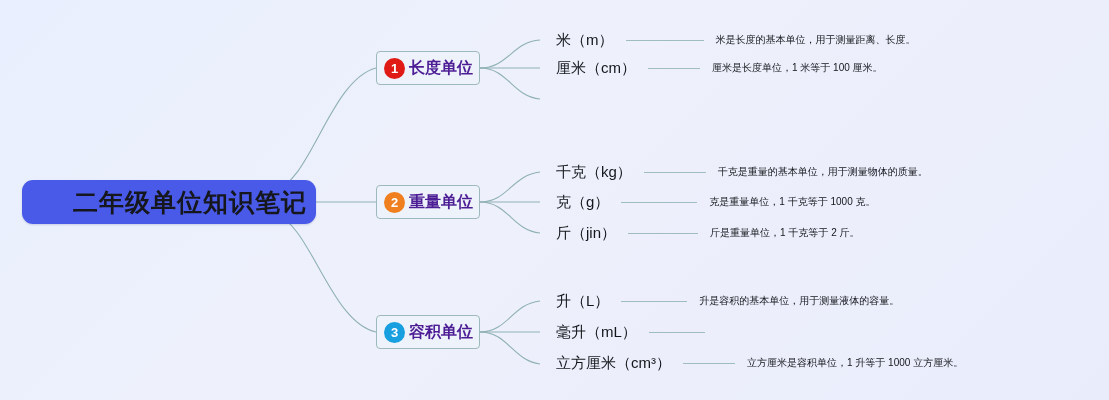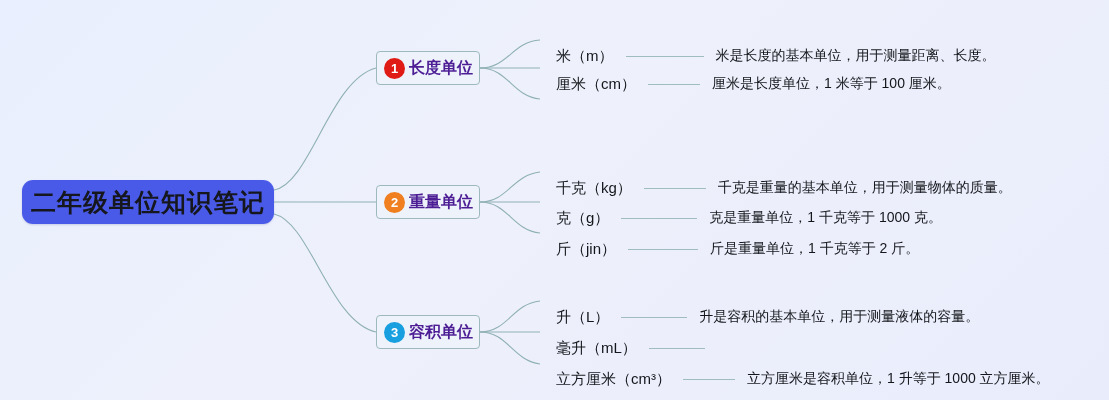--- a/index.html
+++ b/index.html
@@ -33,20 +33,21 @@
     left: 22px;
     top: 180px;
     width: 252px;
     height: 44px;
     border-radius: 11px;
     background: #4a5ae8;
     display: flex;
     align-items: center;
     justify-content: center;
     box-shadow: 0 1px 2px rgba(40,50,120,0.18);
+    padding-left: 42px;
   }
   .root-label {
     font-size: 25px;
     font-weight: bold;
     color: #15171d;
     letter-spacing: 1px;
     white-space: nowrap;
   }
 
   
@@ -83,34 +84,33 @@
     white-space: nowrap;
   }
 
   
   .leaf-row {
     position: absolute;
     height: 22px;
     display: flex;
     align-items: center;
     white-space: nowrap;
-    margin-top: 16px;
   }
   .leaf-label {
     font-size: 15px;
     color: #14161b;
   }
   .leaf-connector {
     height: 1px;
     background: #9fbcc0;
     margin: 0 12px;
     flex: 0 0 auto;
   }
   .leaf-desc {
-    font-size: 14px;
+    font-size: 10px;
     color: #14161b;
   }
 </style>
 </head>
 <body>
 
 <div id="mindmap">
 
   <svg id="edges" viewBox="0 0 1109 400" xmlns="http://www.w3.org/2000/svg">
     <g fill="none" stroke="#8fb0b5" stroke-width="1.1">

